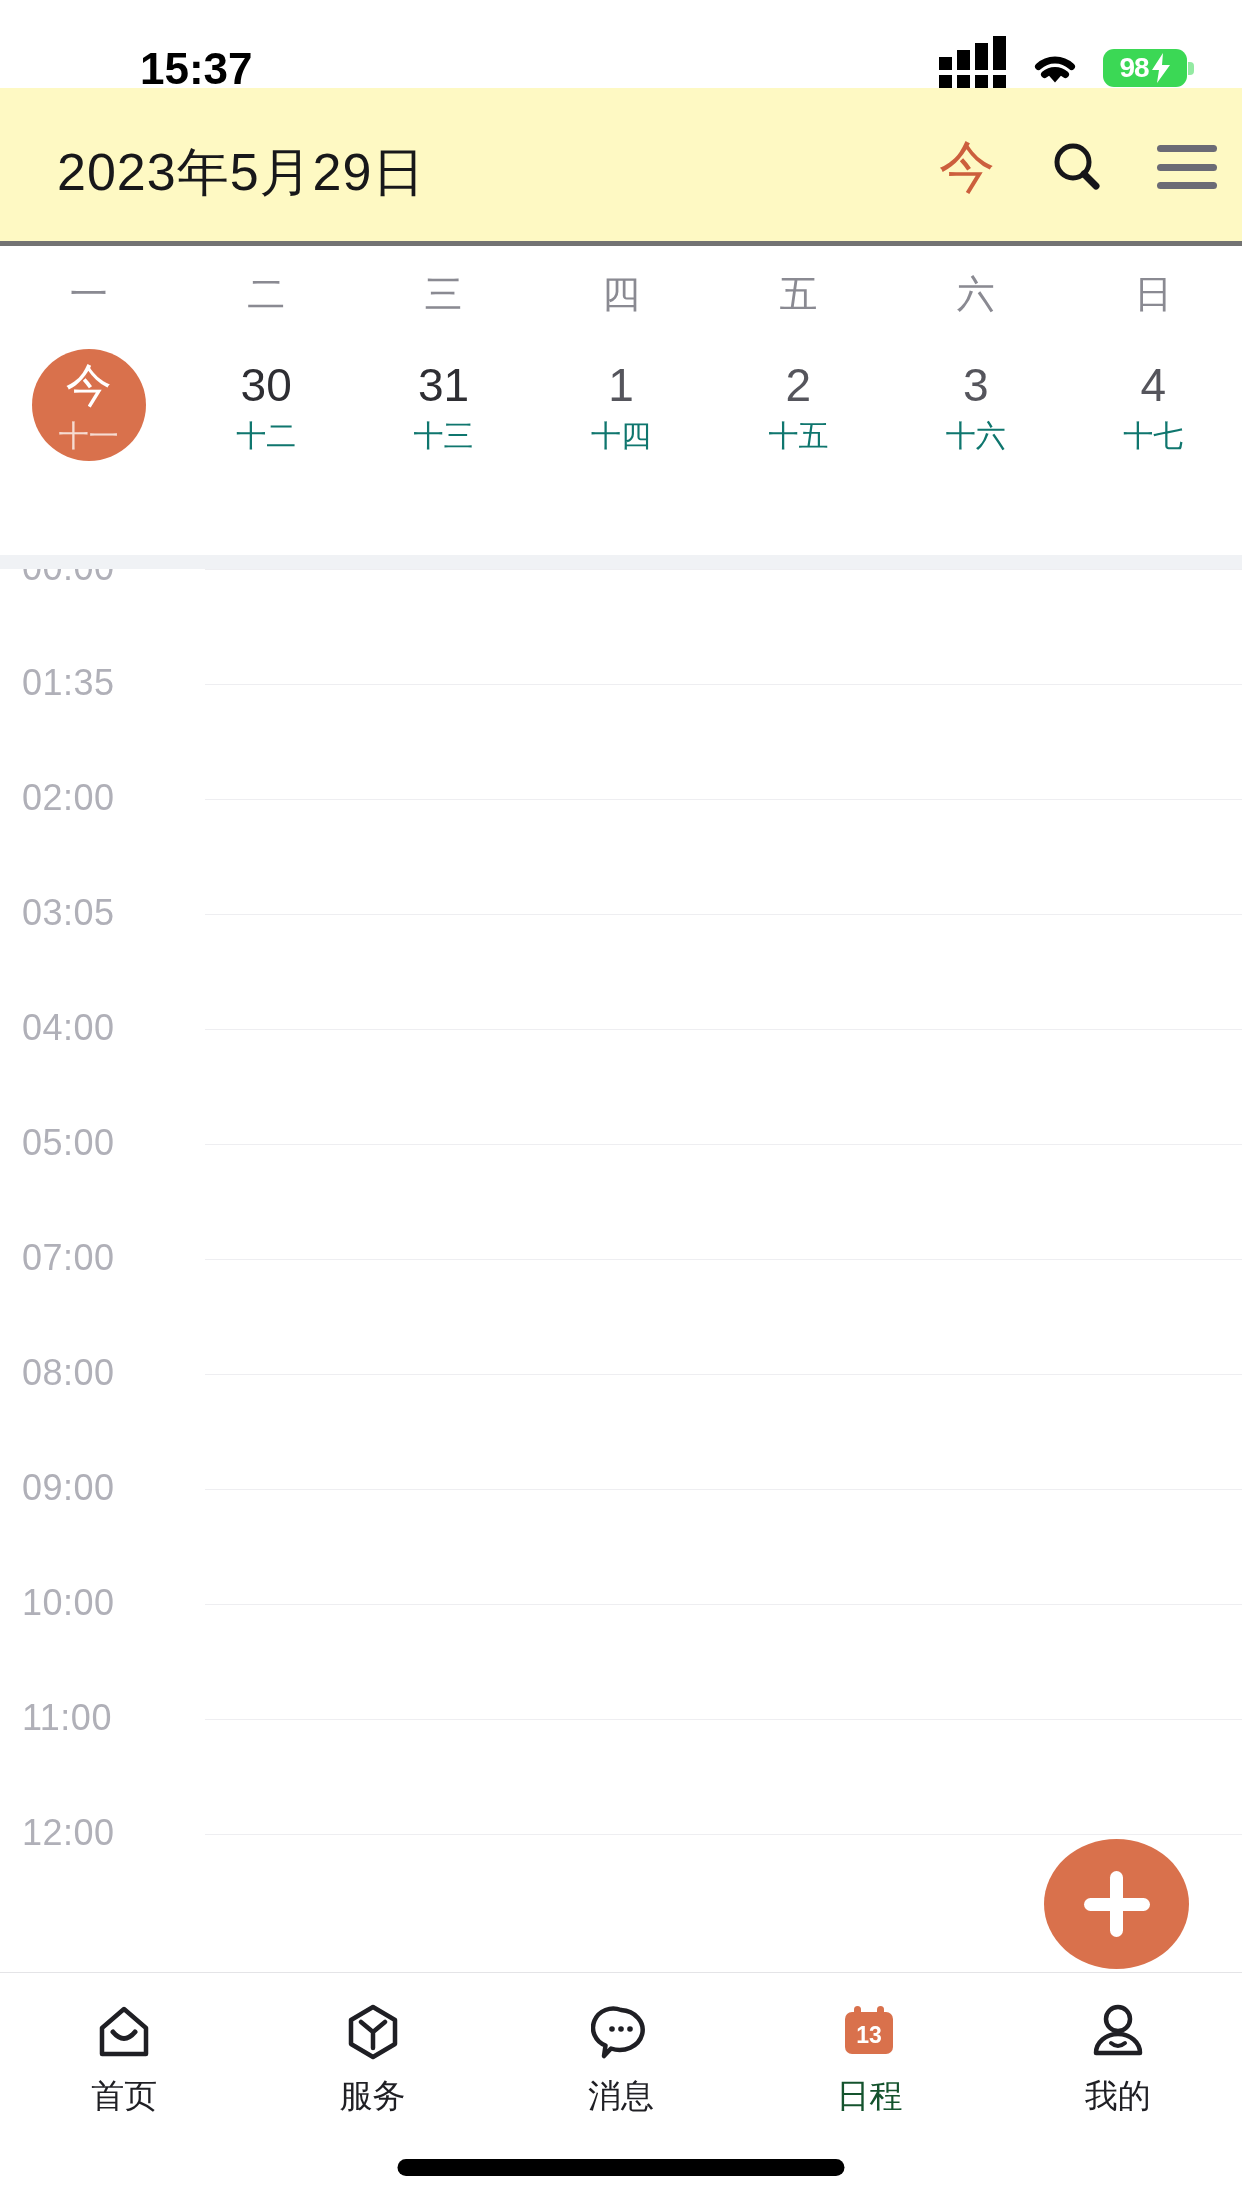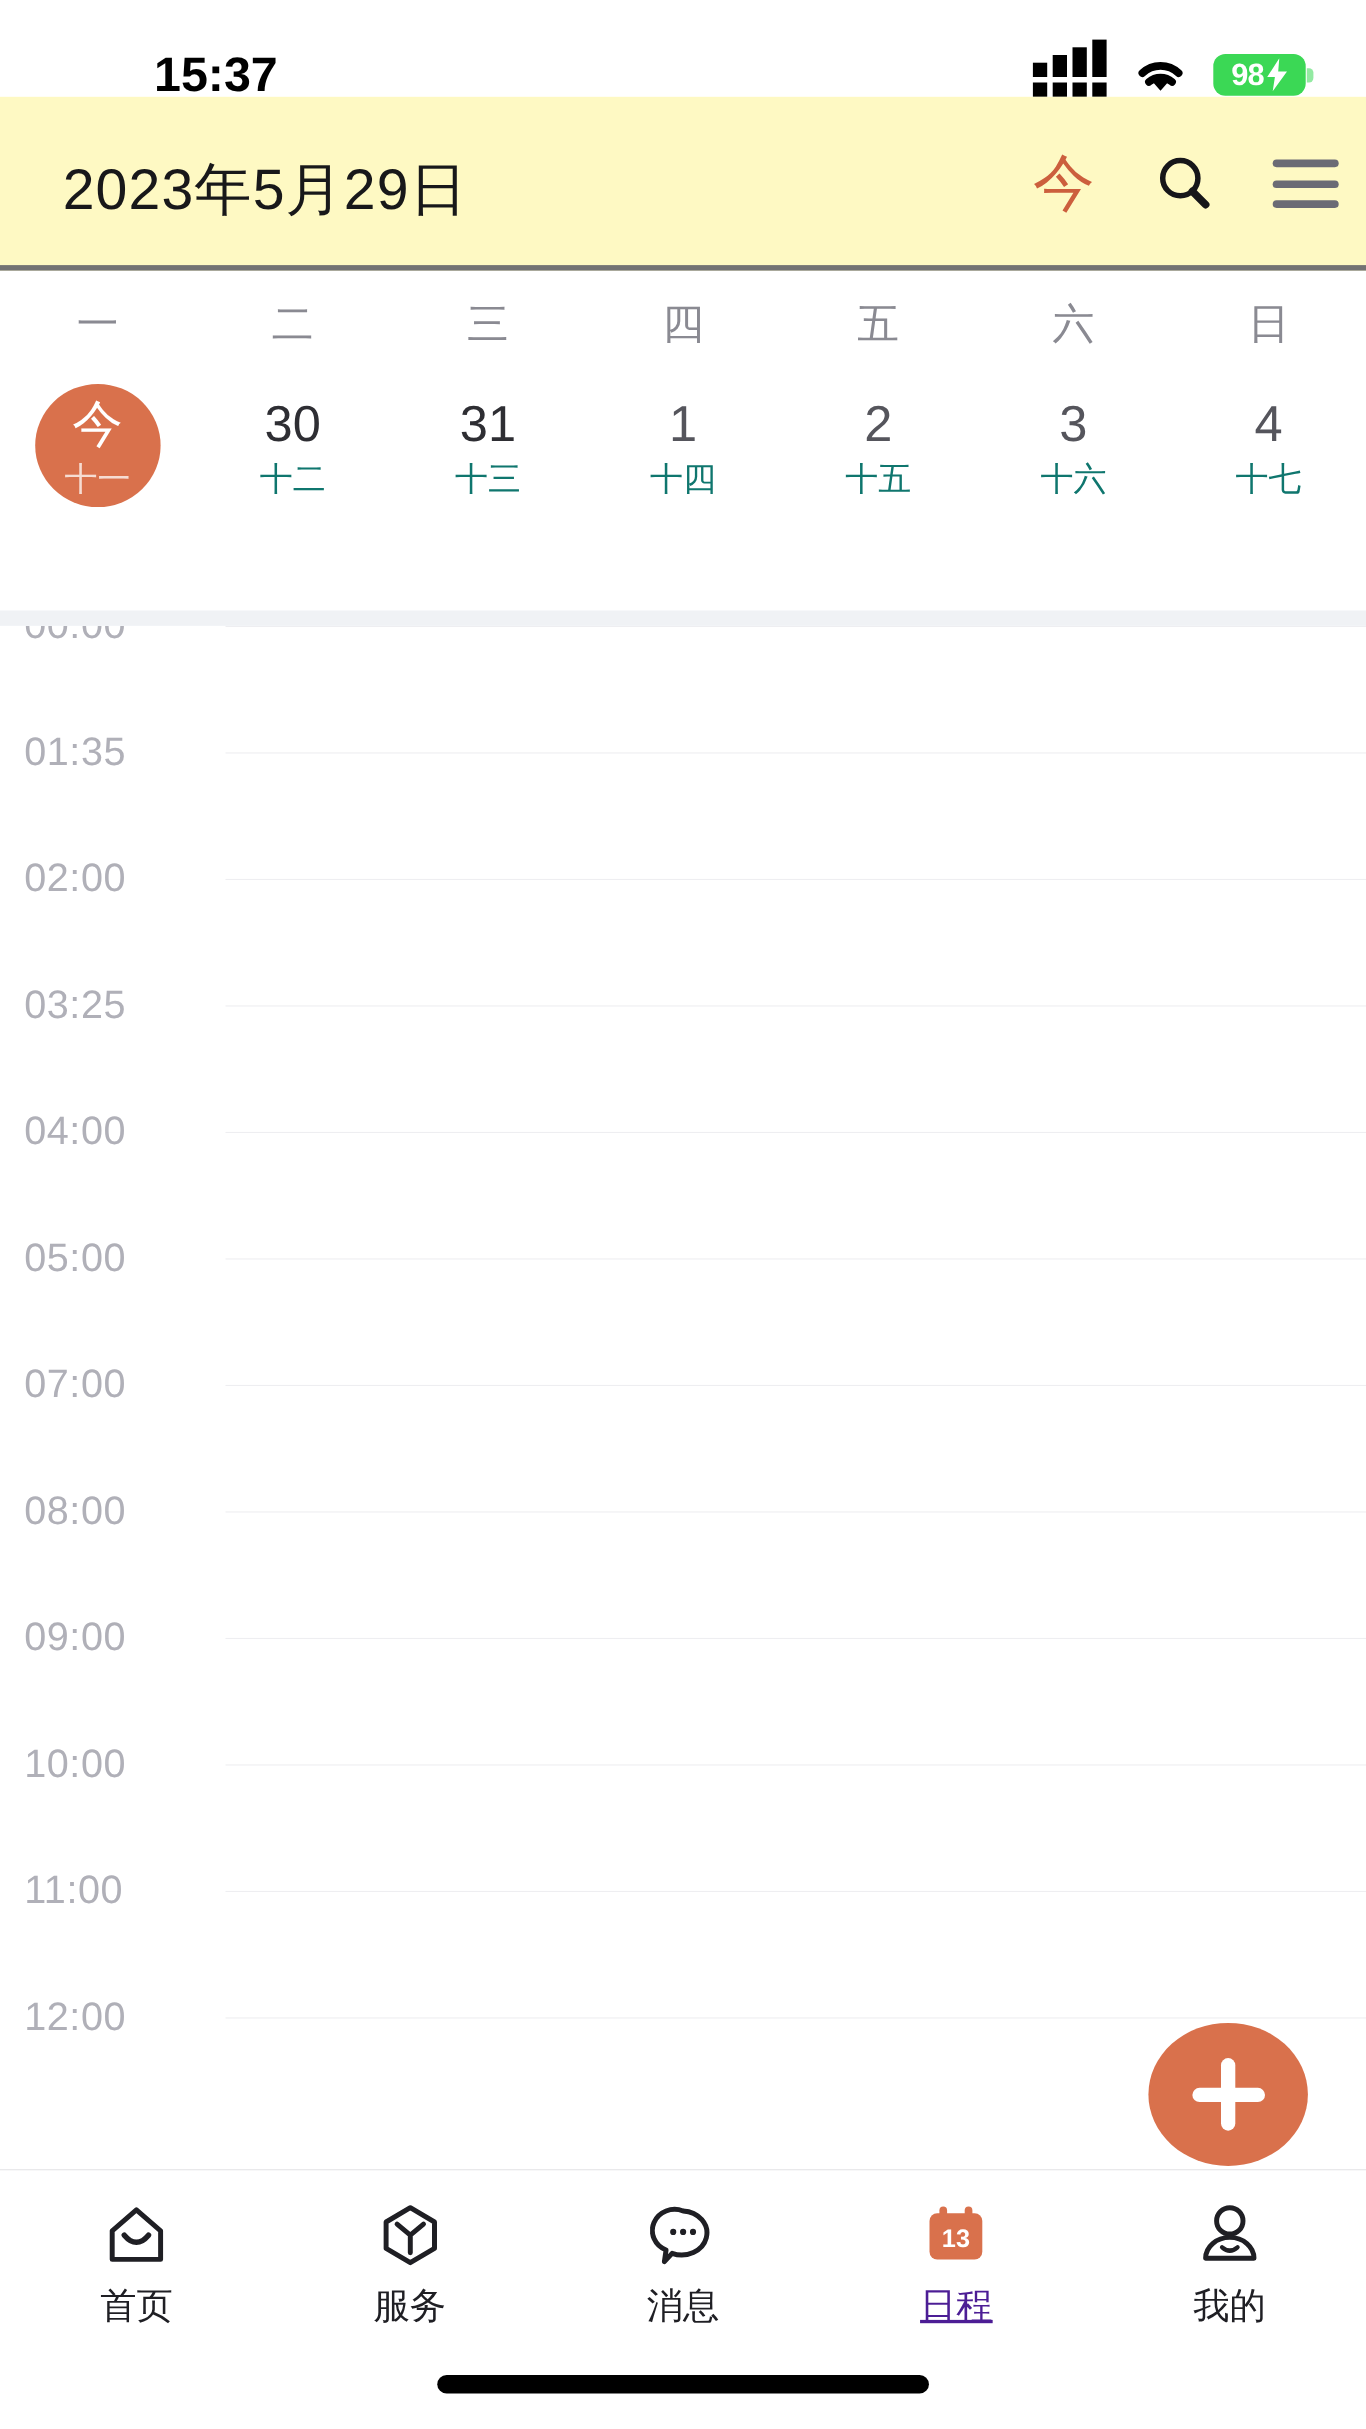--- a/index.html
+++ b/index.html
@@ -159,21 +159,21 @@
     background:#fff; border-top:1px solid #E4E4E7;
     display:flex; align-items:flex-start;
     z-index:30;
   }
   .tab {
     flex:1 1 0; height:170px; padding-top:26px;
     display:flex; flex-direction:column; align-items:center; gap:14px;
   }
   .tab-ico { width:66px; height:66px; display:flex; align-items:center; justify-content:center;text-decoration:underline; }
   .tab-label { font-size:33px; color:#1F1F24; line-height:1; }
-  .tab.active .tab-label { color:#4c1d95;text-decoration:underline; }
+  .tab.active .tab-label { color:#14532d; }
 
   
   .home-ind {
     position:absolute; bottom:32px; left:50%;
     transform:translateX(-50%);
     width:447px; height:17px;
     background:#000; border-radius:10px;
     z-index:40;
   }
 </style>
@@ -299,21 +299,21 @@
       <div class="hour-row">
         <div class="hour-line"></div>
         <div class="hour-label">01:35</div>
       </div>
       <div class="hour-row">
         <div class="hour-line"></div>
         <div class="hour-label">02:00</div>
       </div>
       <div class="hour-row">
         <div class="hour-line"></div>
-        <div class="hour-label">03:25</div>
+        <div class="hour-label">03:05</div>
       </div>
       <div class="hour-row">
         <div class="hour-line"></div>
         <div class="hour-label">04:00</div>
       </div>
       <div class="hour-row">
         <div class="hour-line"></div>
         <div class="hour-label">05:00</div>
       </div>
       <div class="hour-row">

